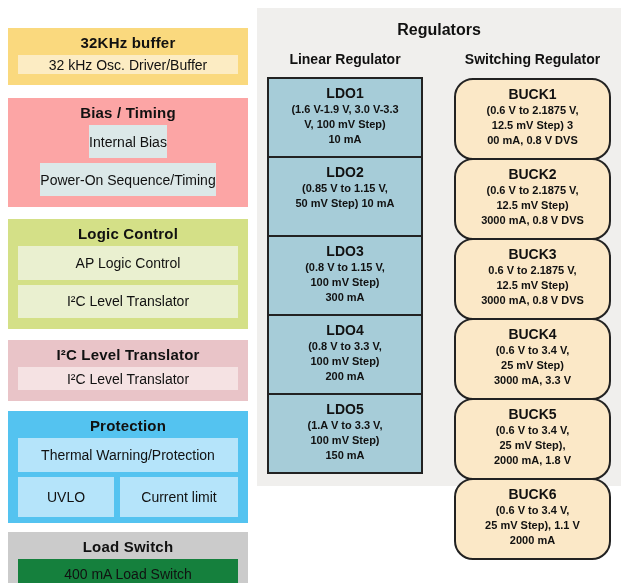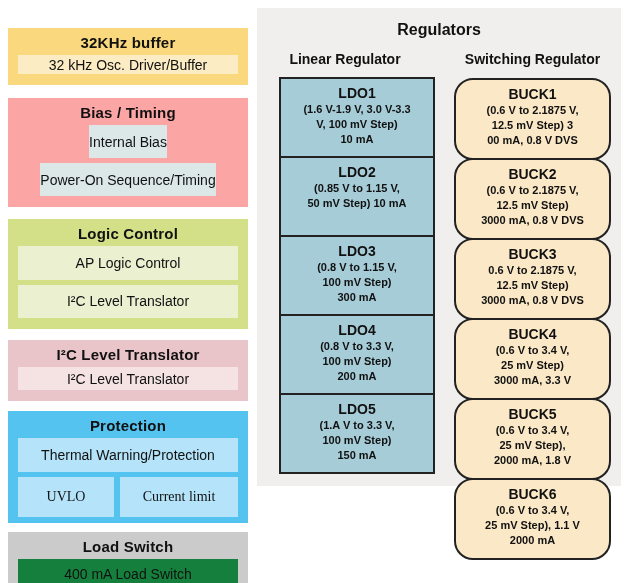--- a/index.html
+++ b/index.html
@@ -37,21 +37,21 @@
 
   .g-green { background:#D4E087; height:110px; margin-bottom:11px; }
   .g-green .item { background:#EAF0D0; height:38px; }
 
   .g-pink { background:#E9C4C8; height:61px; margin-bottom:10px; }
   .g-pink .item { background:#F5E2E3; height:32px; }
 
   .g-blue { background:#54C3F0; height:112px; margin-bottom:9px; }
   .g-blue .item { background:#B5E4FA; height:38px; }
   .g-blue .row { height:40px; }
-  .g-blue .row .item { height:40px;font-family:Liberation Serif, serif; }
+  .g-blue .row .item { height:40px; }
   .g-blue .half-a { width:96px; }
   .g-blue .half-b { flex:1; }
 
   .g-gray { background:#CBCBCB; height:67px; }
   .g-gray .item { background:#15803d; height:34px; }
 
   
   .panel {
     position:absolute; left:257px; top:8px;
     width:364px; height:478px; background:#F0EFED;
@@ -61,21 +61,21 @@
     text-align:center; font-size:16px; font-weight:bold;
   }
   .col-head {
     position:absolute; top:43px; text-align:center;
     font-size:14px; font-weight:bold;
   }
   .col-head.linear { left:10px; width:156px; }
   .col-head.switching { left:197px; width:157px; }
 
   .reg-col { position:absolute; width:156px; }
-  .reg-col.linear { left:22px; top:69px; }
+  .reg-col.linear { left:10px; top:69px; }
   .reg-col.switching { left:197px; top:70px; width:157px; }
 
   .reg-block {
     border:2px solid #222;
     display:flex; flex-direction:column; align-items:center;
     padding-top:5px; text-align:center;
   }
   .reg-block + .reg-block { margin-top:-2px; }
   .linear .reg-block { background:#A6CCD8; height:81px; }
   .switching .reg-block { background:#FBE8C7; height:82px;border-radius:19px; }

